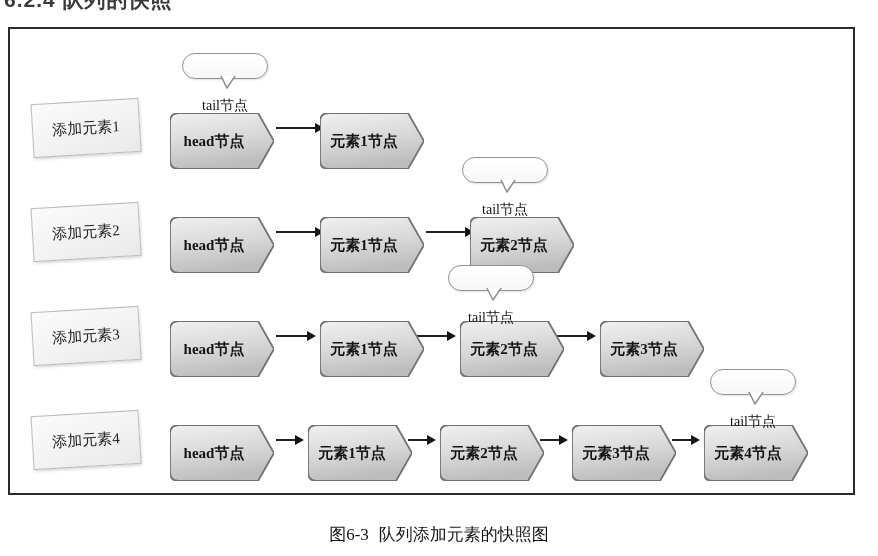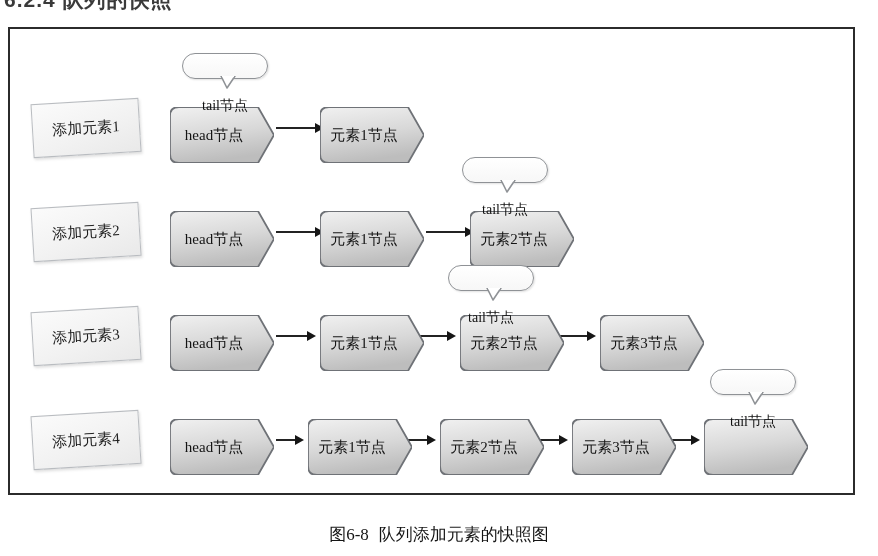--- a/index.html
+++ b/index.html
@@ -84,23 +84,24 @@
   .step-label span {
     font-size: 15px;
     color: #1d1d1d;
     white-space: nowrap;
     font-family: "Liberation Serif", "DejaVu Serif", serif;
   }
 
   
   .node {
     position: absolute;
-    top: 10px;
+    top: 16px;
     width: 104px;
     height: 40px;
+    font-weight: bold;
   }
   .node .node-shape {
     position: absolute;
     left: 0; top: 0;
     width: 104px;
     height: 56px;
   }
   .node .node-text {
     position: absolute;
     left: 0;
@@ -454,28 +455,29 @@
           <svg class="node-shape" width="104" height="56" viewBox="0 0 104 56">
             <defs>
               <linearGradient id="ng13" x1="0" y1="0" x2="0.25" y2="1">
                 <stop offset="0%" stop-color="#f1f1f1"></stop>
                 <stop offset="55%" stop-color="#d8d8d8"></stop>
                 <stop offset="100%" stop-color="#bdbdbd"></stop>
               </linearGradient>
             </defs>
             <path d="M 9 0 L 88 0 L 104 28 L 88 56 L 9 56 Q 0 56 0 47 L 0 9 Q 0 0 9 0 Z" fill="url(#ng13)" stroke="#6f7277" stroke-width="1.8" stroke-linejoin="round"></path>
           </svg>
+          <div class="node-text">元素4节点</div>
         </div>
         <div class="callout" style="left: 700px; top: -40px;">
           <div class="bubble"></div>
           <div class="bubble-text">tail节点</div>
           <div class="pointer"><svg width="16" height="13" viewBox="0 0 16 13">
               <path d="M 1 0 L 15 0 L 7 12 Z" fill="#ffffff" stroke="#8f9296" stroke-width="1.6" stroke-linejoin="round"></path>
               <path d="M 2 0 L 14 0" stroke="#ffffff" stroke-width="2.4"></path>
             </svg></div>
         </div>
       </div>
     </div>
 </div>
 
 <div id="figure-caption">
-  <span class="cap-num">图6-8</span><span>队列添加元素的快照图</span>
+  <span class="cap-num">图6-3</span><span>队列添加元素的快照图</span>
 </div>
 
 </body></html>

